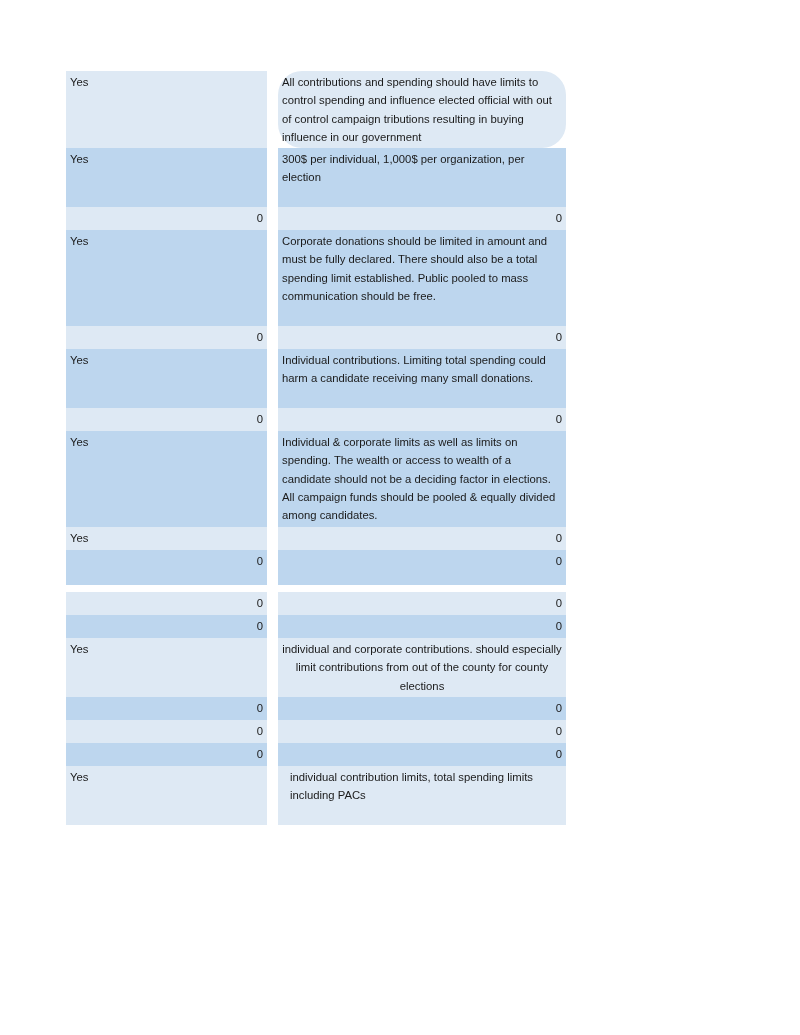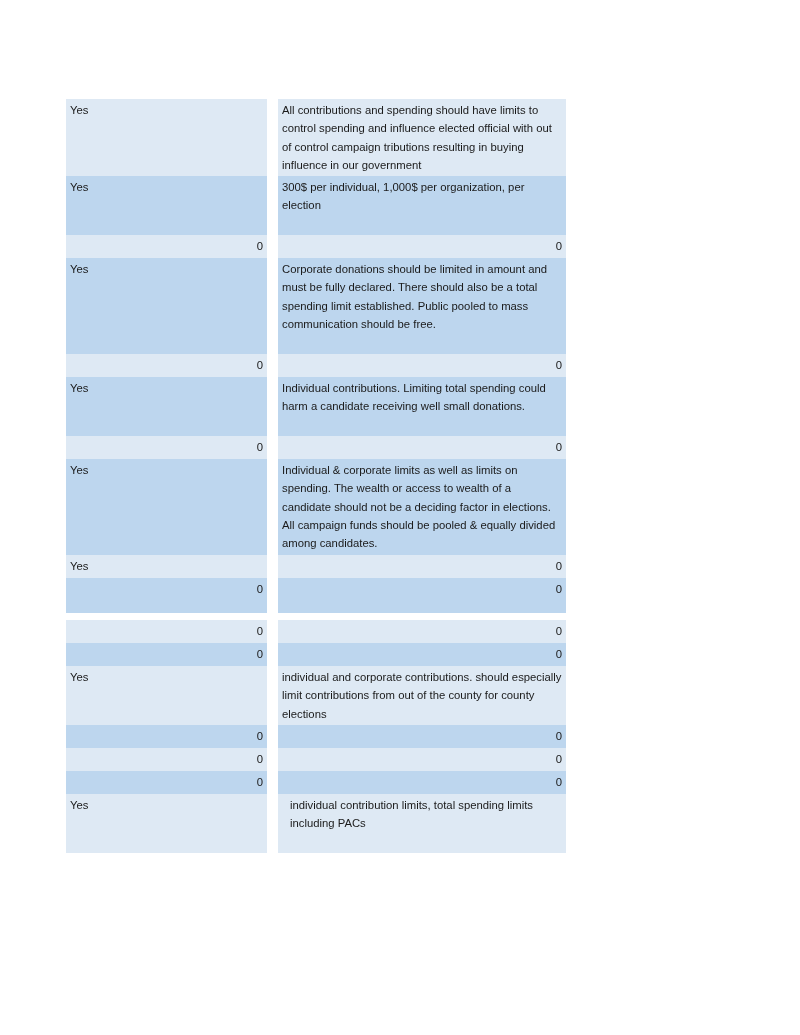--- a/index.html
+++ b/index.html
@@ -12,21 +12,20 @@
     height: 1035px;
     font-family: "Liberation Sans", "DejaVu Sans", sans-serif;
     position: relative;
     overflow: hidden;
   }
   #sheet {
     position: absolute;
     left: 66px;
     top: 71px;
     width: 476px;
-    margin-top: 28px;
   }
   table.grid {
     border-collapse: separate;
     border-spacing: 0;
     width: 476px;
     table-layout: fixed;
   }
   table.grid td {
     padding: 2px 4px 2px 4px;
     font-size: 11.3px;
@@ -48,21 +47,21 @@
 </style>
 </head>
 <body>
 
 <div id="sheet">
   <table class="grid">
     <tbody id="table-body">
         <tr class="shade-light">
           <td class="c1 txt" style="height: 55px;">Yes</td>
           <td class="gap"></td>
-          <td class="c2 txt" style="height: 55px;">All contributions and spending should have limits to control spending and influence elected official with out of control campaign tributions resulting in buying influence in our government</td>
+          <td class="c2 txt" style="height: 55px; border-radius: 24px;">All contributions and spending should have limits to control spending and influence elected official with out of control campaign tributions resulting in buying influence in our government</td>
         </tr>
         <tr class="shade-dark">
           <td class="c1 txt" style="height: 55px;">Yes</td>
           <td class="gap"></td>
           <td class="c2 txt" style="height: 55px;">300$ per individual, 1,000$ per organization, per election</td>
         </tr>
         <tr class="shade-light">
           <td class="c1 num" style="height: 19px;">0</td>
           <td class="gap"></td>
           <td class="c2 num" style="height: 19px;">0</td>
@@ -73,21 +72,21 @@
           <td class="c2 txt" style="height: 92px;">Corporate donations should be limited in amount and must be fully declared. There should also be a total spending limit established. Public pooled to mass communication should be free.</td>
         </tr>
         <tr class="shade-light">
           <td class="c1 num" style="height: 19px;">0</td>
           <td class="gap"></td>
           <td class="c2 num" style="height: 19px;">0</td>
         </tr>
         <tr class="shade-dark">
           <td class="c1 txt" style="height: 55px;">Yes</td>
           <td class="gap"></td>
-          <td class="c2 txt" style="height: 55px;">Individual contributions. Limiting total spending could harm a candidate receiving well small donations.</td>
+          <td class="c2 txt" style="height: 55px;">Individual contributions. Limiting total spending could harm a candidate receiving many small donations.</td>
         </tr>
         <tr class="shade-light">
           <td class="c1 num" style="height: 19px;">0</td>
           <td class="gap"></td>
           <td class="c2 num" style="height: 19px;">0</td>
         </tr>
         <tr class="shade-dark">
           <td class="c1 txt" style="height: 92px;">Yes</td>
           <td class="gap"></td>
           <td class="c2 txt" style="height: 92px;">Individual &amp; corporate limits as well as limits on spending. The wealth or access to wealth of a candidate should not be a deciding factor in elections. All campaign funds should be pooled &amp; equally divided among candidates.</td>
@@ -113,21 +112,21 @@
           <td class="c2 num" style="height: 19px;">0</td>
         </tr>
         <tr class="shade-dark">
           <td class="c1 num" style="height: 19px;">0</td>
           <td class="gap"></td>
           <td class="c2 num" style="height: 19px;">0</td>
         </tr>
         <tr class="shade-light">
           <td class="c1 txt" style="height: 55px;">Yes</td>
           <td class="gap"></td>
-          <td class="c2 txt" style="height: 55px;">individual and corporate contributions.  should especially limit contributions from out of the county for county elections</td>
+          <td class="c2 txt" style="height: 55px; text-align: center;">individual and corporate contributions.  should especially limit contributions from out of the county for county elections</td>
         </tr>
         <tr class="shade-dark">
           <td class="c1 num" style="height: 19px;">0</td>
           <td class="gap"></td>
           <td class="c2 num" style="height: 19px;">0</td>
         </tr>
         <tr class="shade-light">
           <td class="c1 num" style="height: 19px;">0</td>
           <td class="gap"></td>
           <td class="c2 num" style="height: 19px;">0</td>

